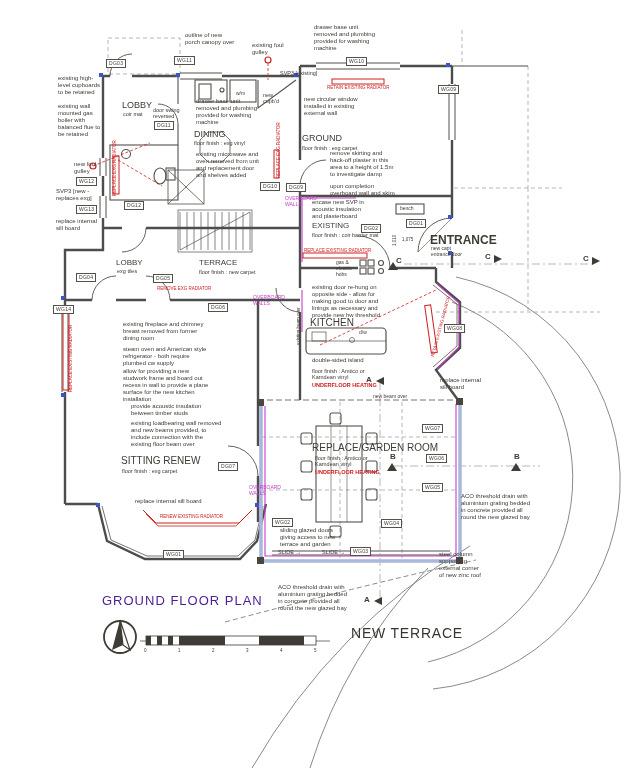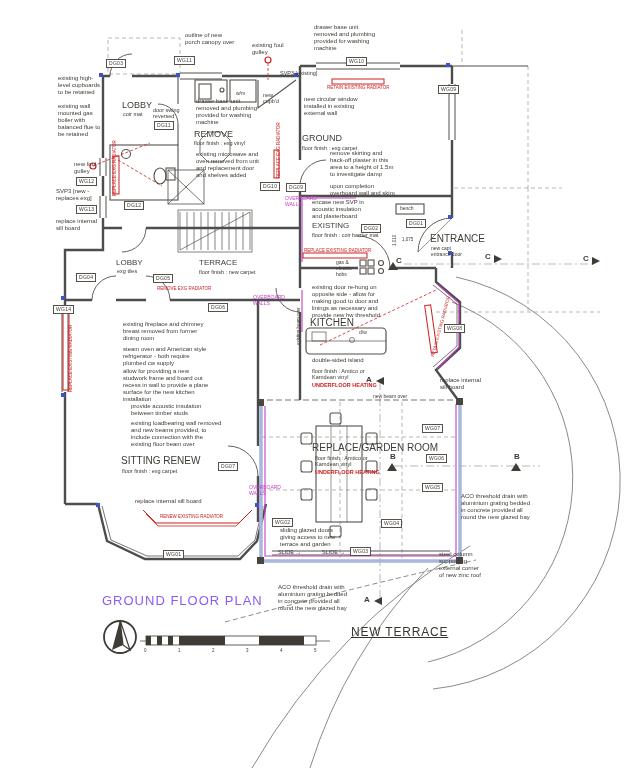--- a/index.html
+++ b/index.html
@@ -10,22 +10,22 @@
   .ann.red{color:#cc2020;}
   .ann.magenta{color:#c43fc4;}
   .ann.bold{font-weight:bold;}
   .tag{position:absolute;border:1px solid #55504a;background:#fff;font-size:5px;line-height:7px;
        padding:0 2px;color:#3f3b35;z-index:6;letter-spacing:0.3px;}
   .marker-letter{position:absolute;font-size:8px;font-weight:bold;color:#3f3b35;z-index:6;}
   .tri{position:absolute;width:0;height:0;z-index:6;}
   .tri.up{border-left:5px solid transparent;border-right:5px solid transparent;border-bottom:8px solid #3f3b35;}
   .tri.left{border-top:4px solid transparent;border-bottom:4px solid transparent;border-right:8px solid #3f3b35;}
   .tri.right{border-top:4px solid transparent;border-bottom:4px solid transparent;border-left:8px solid #3f3b35;}
-  .plan-title{position:absolute;left:102px;top:593px;font-size:13px;letter-spacing:1px;color:#8b5cf6;z-index:5;}
-  .terrace-label{position:absolute;left:351px;top:625px;font-size:12px;letter-spacing:0.8px;color:#38342e;z-index:5;text-decoration:underline;}
+  .plan-title{position:absolute;left:102px;top:593px;font-size:13px;letter-spacing:1px;color:#4c1d95;z-index:5;}
+  .terrace-label{position:absolute;left:351px;top:625px;font-size:14px;letter-spacing:0.8px;color:#38342e;z-index:5;}
   .note-block{position:absolute;left:483px;top:155px;width:130px;z-index:5;}
   .note-head{font-size:8px;color:#3f3b35;margin-bottom:2px;}
   .note-body{font-size:7px;line-height:1.25;color:#3f3b35;}
   .scale-num{position:absolute;font-size:4.5px;color:#3f3b35;z-index:5;}
 </style>
 </head>
 <body>
 
 <div class="canvas">
 
@@ -236,21 +236,21 @@
       <div class="ann" style="left: 123px; top: 111px; font-size: 5.5px;">coir mat</div>
       <div class="ann" style="left: 153px; top: 107px; font-size: 5.5px;">door swing
 reversed</div>
       <div class="ann" style="left: 196px; top: 98px; font-size: 6px;">drawer base unit
 removed and plumbing
 provided for washing
 machine</div>
       <div class="ann" style="left: 236px; top: 91px; font-size: 5px;">w/m</div>
       <div class="ann" style="left: 263px; top: 92px; font-size: 5.5px;">new
 cupb'd</div>
-      <div class="ann" style="left: 194px; top: 129px; font-size: 9px;">REMOVE</div>
+      <div class="ann" style="left: 194px; top: 129px; font-size: 9px;">DINING</div>
       <div class="ann" style="left: 194px; top: 140px; font-size: 5.5px;">floor finish : exg vinyl</div>
       <div class="ann" style="left: 196px; top: 151px; font-size: 6px;">existing microwave and
 oven removed from unit
 and replacement door
 and shelves added</div>
       <div class="ann" style="left: 74px; top: 161px; font-size: 6px;">new foul
 gulley</div>
       <div class="ann" style="left: 56px; top: 188px; font-size: 6px;">SVP3 [new -
 replaces exg]</div>
       <div class="ann" style="left: 56px; top: 218px; font-size: 6px;">replace internal
@@ -275,21 +275,21 @@
 and plasterboard</div>
       <div class="ann" style="left: 312px; top: 221px; font-size: 8px;">EXISTING</div>
       <div class="ann" style="left: 312px; top: 232px; font-size: 5.5px;">floor finish : coir barrier mat</div>
       <div class="ann red" style="left: 304px; top: 248px; font-size: 4.5px;">REPLACE EXISTING RADIATOR</div>
       <div class="ann" style="left: 336px; top: 260px; font-size: 5px;">gas &amp;
 electric
 hobs</div>
       <div class="ann" style="left: 400px; top: 206px; font-size: 5px;">bench</div>
       <div class="ann" style="left: 392px; top: 246px; font-size: 4.5px; transform: rotate(-90deg); transform-origin: left top;">1,010</div>
       <div class="ann" style="left: 402px; top: 237px; font-size: 4.5px;">1,075</div>
-      <div class="ann" style="left: 430px; top: 233px; font-size: 10px;">ENTRANCE</div>
+      <div class="ann" style="left: 430px; top: 233px; font-size: 12px; font-weight: bold;">ENTRANCE</div>
       <div class="ann" style="left: 431px; top: 246px; font-size: 5px;">new capt
 entrance door</div>
       <div class="ann" style="left: 116px; top: 258px; font-size: 8px;">LOBBY</div>
       <div class="ann" style="left: 117px; top: 268px; font-size: 5.5px;">exg tiles</div>
       <div class="ann red" style="left: 157px; top: 286px; font-size: 4.5px;">REMOVE EXG RADIATOR</div>
       <div class="ann" style="left: 199px; top: 258px; font-size: 8px;">TERRACE</div>
       <div class="ann" style="left: 199px; top: 269px; font-size: 5.5px;">floor finish : new carpet</div>
       <div class="ann magenta" style="left: 253px; top: 295px; font-size: 5px;">OVERBOARD
 WALLS</div>
       <div class="ann" style="left: 296px; top: 345px; font-size: 4.5px; transform: rotate(-90deg); transform-origin: left top;">existing beam over</div>

